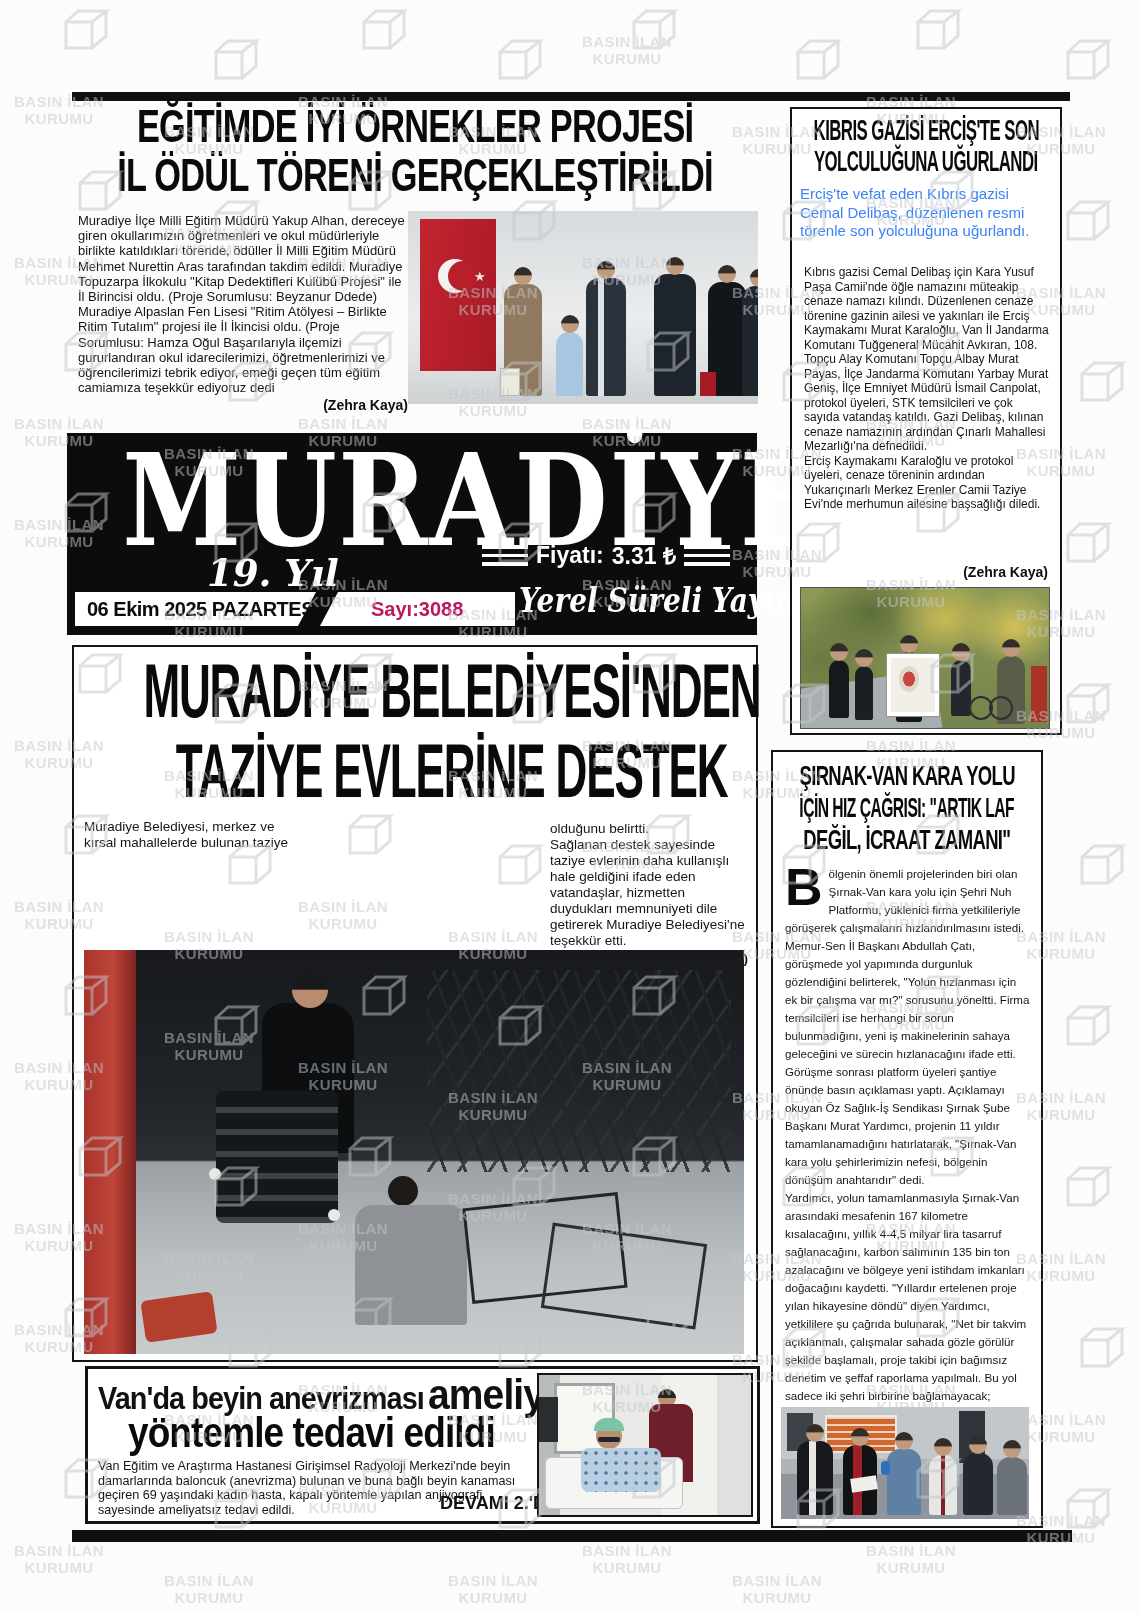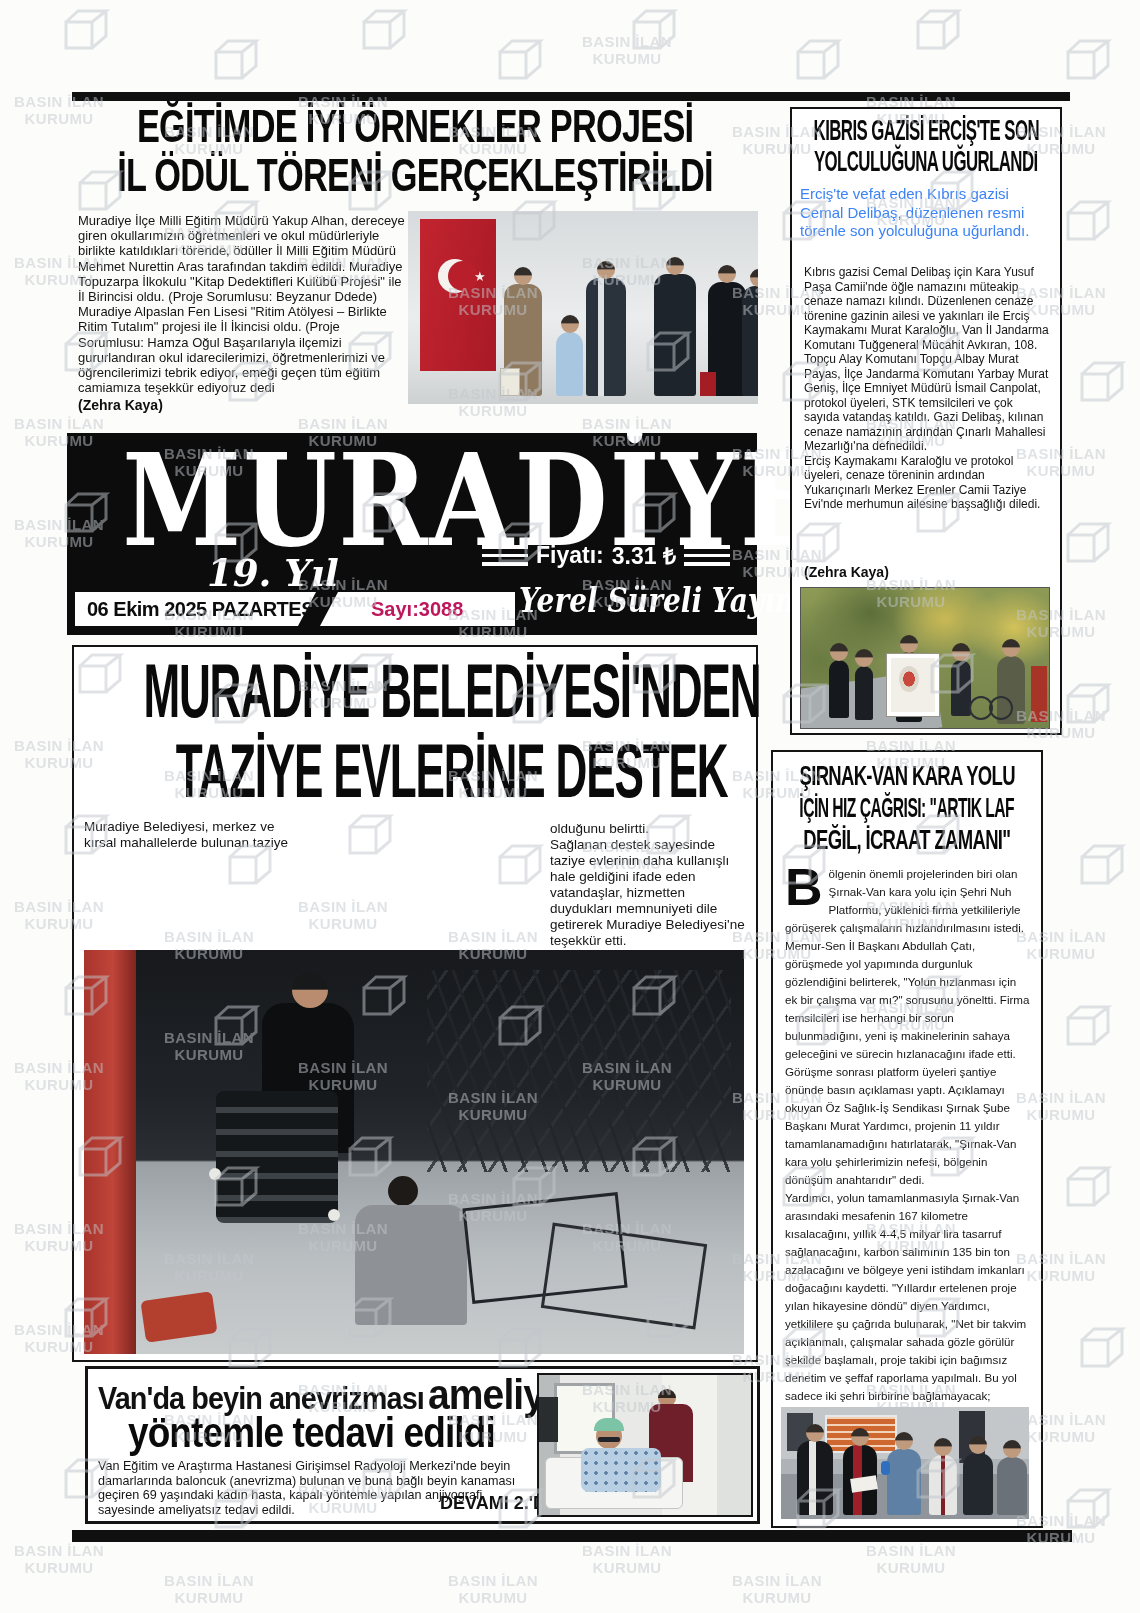--- a/index.html
+++ b/index.html
@@ -5,21 +5,21 @@
   html,body{margin:0;padding:0;background:#e9e9e9;}
   .page{position:relative;width:1140px;height:1613px;margin:0 auto;background:#fcfcfb;
         overflow:hidden;font-family:"Liberation Sans",sans-serif;color:#111;}
   .abs{position:absolute;}
   .bar{position:absolute;background:#101010;}
   .nbox{position:absolute;border:2px solid #141414;background:#fff;}
   
   .hlwrap{position:absolute;display:flex;flex-direction:column;align-items:center;}
   .hl{white-space:nowrap;font-weight:700;color:#0a0a0a;letter-spacing:-1px;}
   .body-txt{color:#151515;text-align:left;white-space:pre-line;}
-  .byline{font-weight:700;color:#0e0e0e;text-align:left;}
+  .byline{font-weight:700;color:#0e0e0e;text-align:right;}
   
   .masthead{position:absolute;left:67px;top:433px;width:690px;height:202px;background:#0c0c0c;}
   .mast-title{position:absolute;left:0;top:8px;width:690px;text-align:center;
       font-family:"DejaVu Serif","Liberation Serif",serif;font-weight:700;color:#fff;
       font-size:128px;line-height:118px;letter-spacing:2px;transform:scaleX(.84);transform-origin:50% 0;white-space:nowrap;}
   .mast-year{position:absolute;left:140px;top:118px;color:#fff;font-family:"DejaVu Serif",serif;
       font-style:italic;font-weight:700;font-size:37px;}
   .price-row{position:absolute;left:415px;top:106px;display:flex;align-items:center;gap:8px;color:#fff;
       font-weight:700;font-size:23px;white-space:nowrap;}
   .mlines{width:46px;height:21px;background:linear-gradient(180deg,#fff 0 4px,transparent 4px 9px,#fff 9px 12px,transparent 12px 17px,#fff 17px 21px);}

